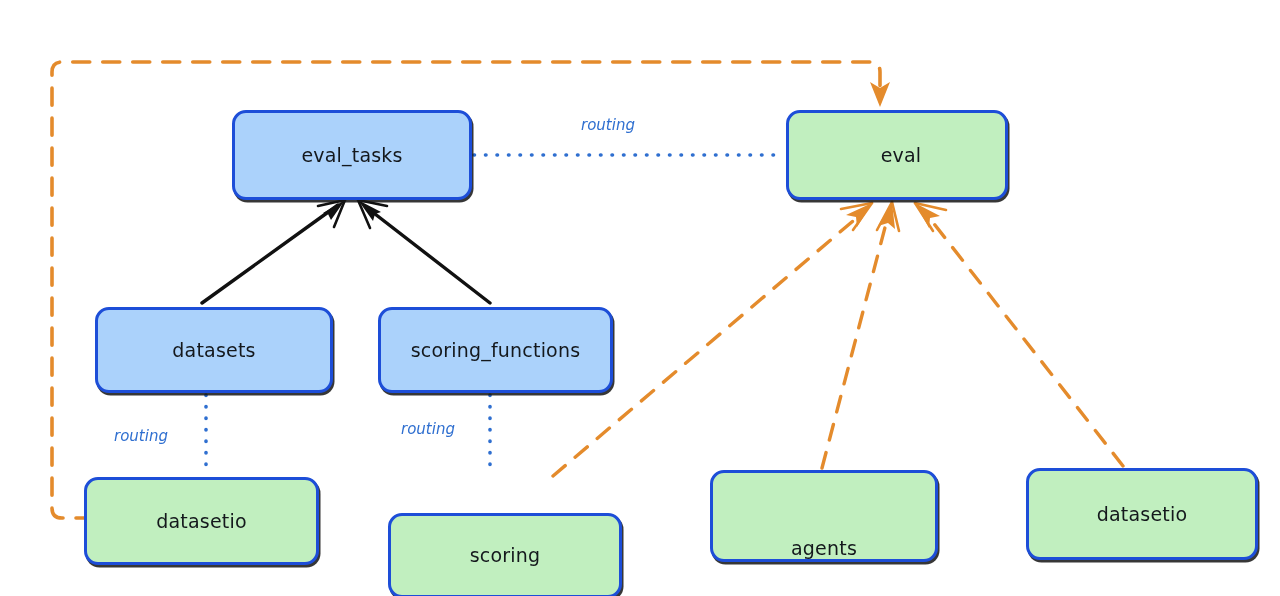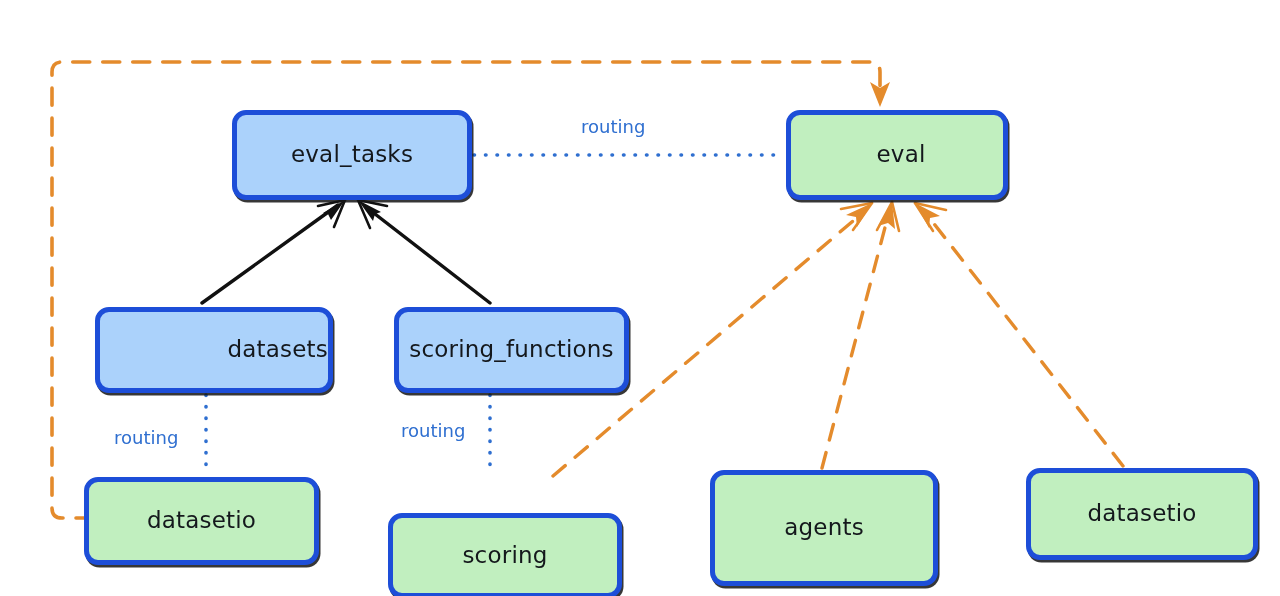--- a/index.html
+++ b/index.html
@@ -20,46 +20,47 @@
   #edges {
     position: absolute;
     left: 0;
     top: 0;
     width: 1280px;
     height: 596px;
   }
   .node {
     position: absolute;
     box-sizing: border-box;
-    border: 5px solid #1d4ed8;
+    border: 3px solid #1d4ed8;
     border-radius: 14px;
     display: flex;
     align-items: center;
     justify-content: center;
     text-align: center;
     font-family: "DejaVu Sans", sans-serif;
-    font-size: 23px;
+    font-size: 19px;
     color: #14181c;
     letter-spacing: 0.2px;
     box-shadow: 1.5px 2.5px 0 0 rgba(20,20,20,0.85);
   }
   .node.blue { background: #abd2fb; }
   .node.green { background: #c1efbf; }
   .node-label {
     pointer-events: none;
     line-height: 1.1;
   }
   .edge-label {
     position: absolute;
     font-family: "DejaVu Sans", sans-serif;
-    font-size: 18px;
+    font-size: 15px;
     color: #2f6fd0;
     white-space: nowrap;
     background: #ffffff;
     padding: 0 3px;
+    font-style: italic;
   }
 </style>
 </head>
 <body>
 
 <div id="canvas">
 
   <svg id="edges" viewBox="0 0 1280 596" xmlns="http://www.w3.org/2000/svg">
 
     <g>
@@ -116,37 +117,37 @@
   </svg>
 
   <div class="node blue" style="left:232px; top:110px; width:240px; height:90px;">
     <span class="node-label">eval_tasks</span>
   </div>
 
   <div class="node green" style="left:786px; top:110px; width:222px; height:90px;padding-left:8px;">
     <span class="node-label">eval</span>
   </div>
 
-  <div class="node blue" style="left:95px; top:307px; width:238px; height:86px;justify-content:flex-end;">
+  <div class="node blue" style="left:95px; top:307px; width:238px; height:86px;">
     <span class="node-label">datasets</span>
   </div>
 
-  <div class="node blue" style="left:394px; top:307px; width:235px; height:86px;">
+  <div class="node blue" style="left:378px; top:307px; width:235px; height:86px;">
     <span class="node-label">scoring_functions</span>
   </div>
 
   <div class="node green" style="left:84px; top:477px; width:235px; height:88px;">
     <span class="node-label">datasetio</span>
   </div>
 
   <div class="node green" style="left:388px; top:477px; width:234px; height:85px;margin-top:36px;">
     <span class="node-label">scoring</span>
   </div>
 
-  <div class="node green" style="left:710px; top:470px; width:228px; height:116px;">
+  <div class="node green" style="left:710px; top:470px; width:228px; height:92px;align-items:flex-end;">
     <span class="node-label">agents</span>
   </div>
 
   <div class="node green" style="left:1026px; top:468px; width:232px; height:92px;">
     <span class="node-label">datasetio</span>
   </div>
 
   <div class="edge-label" style="left:578px; top:116px;">routing</div>
 
   <div class="edge-label" style="left:111px; top:427px;">routing</div>

